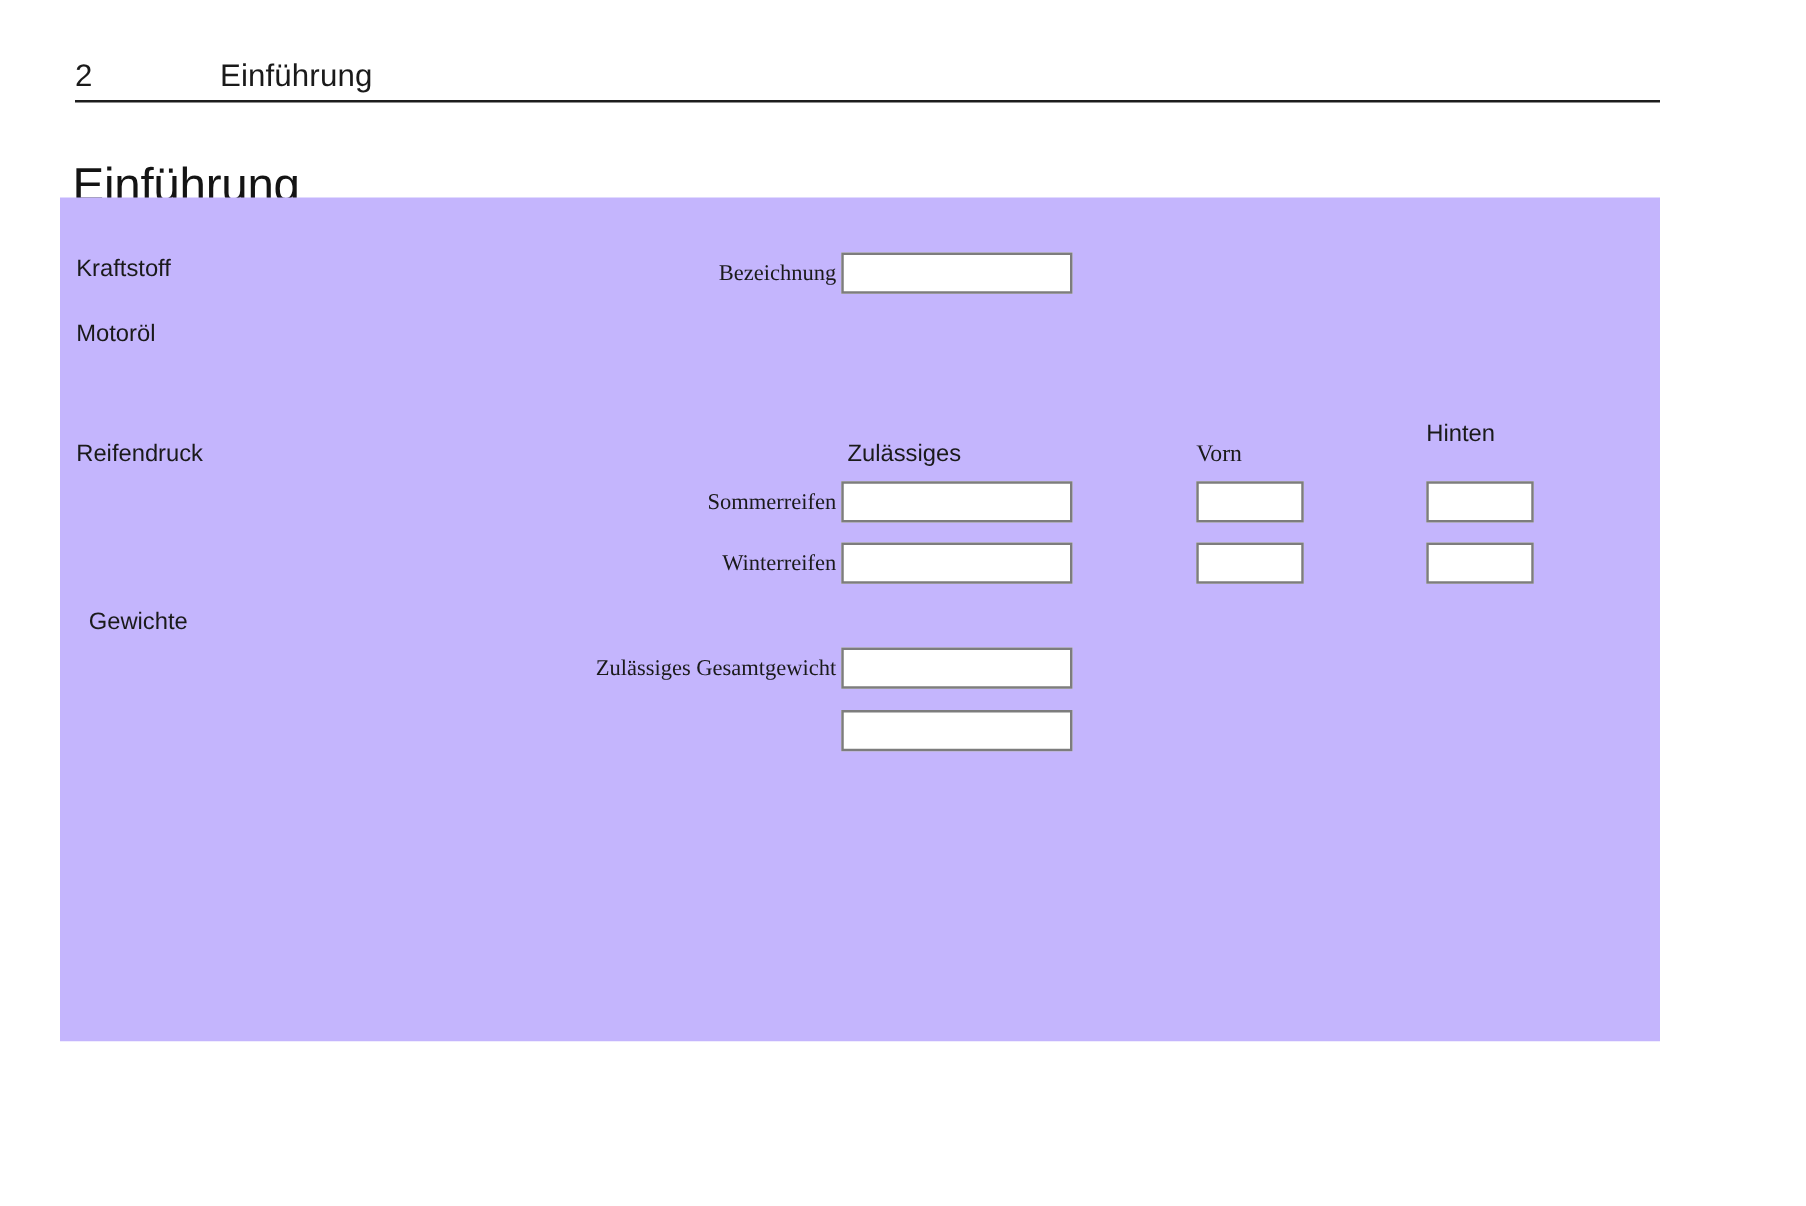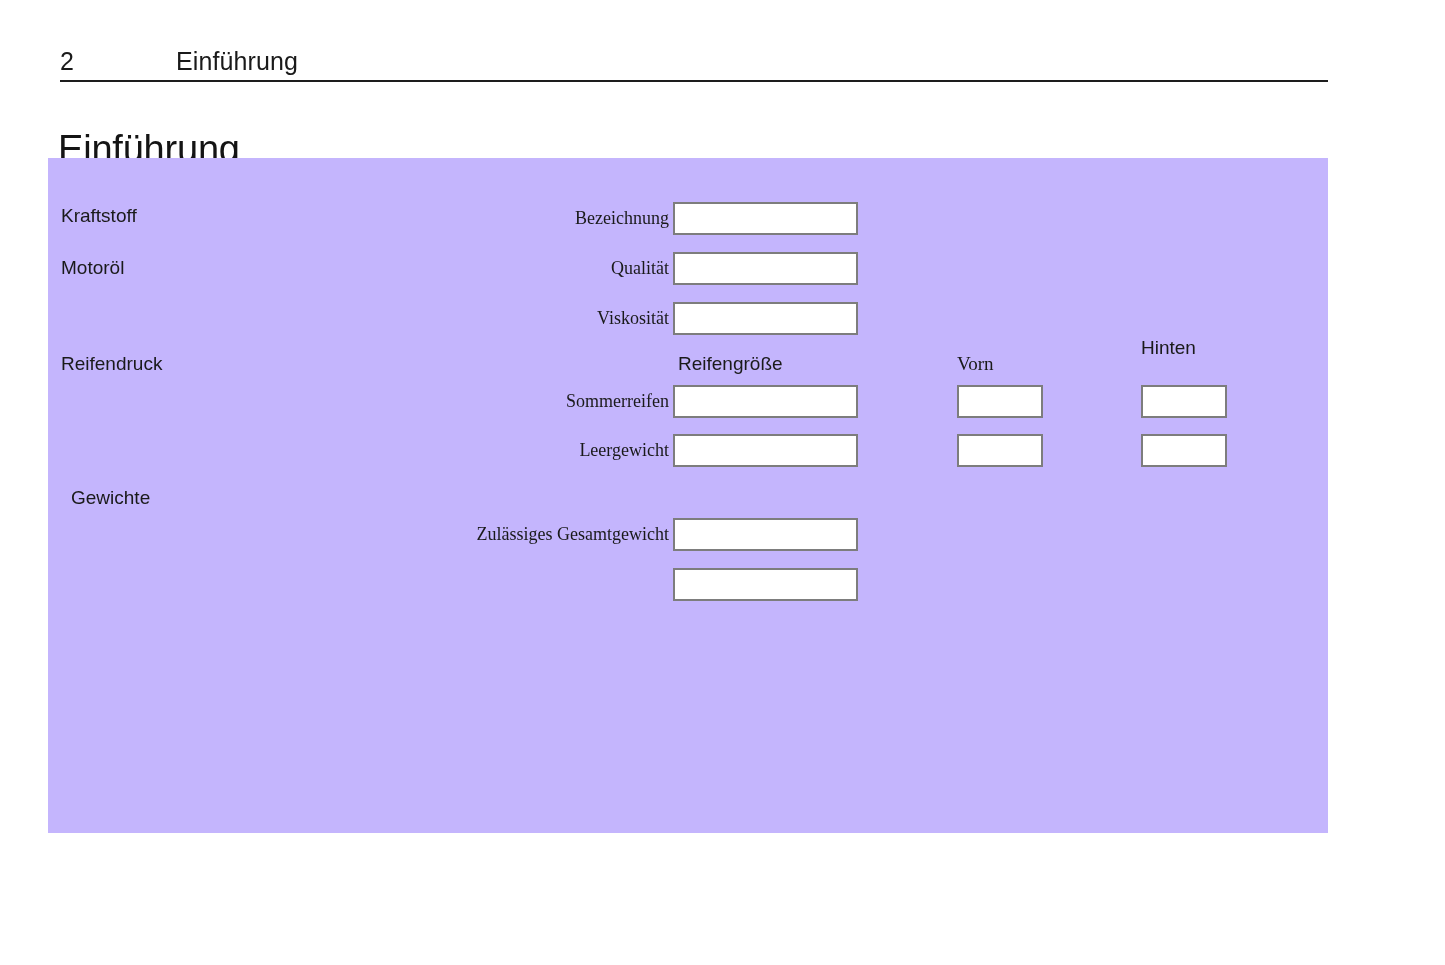--- a/index.html
+++ b/index.html
@@ -151,52 +151,40 @@
 
   <div class="section-label" style="left:13px; top:328px;margin-left:10px;">Gewichte</div>
 
   <div class="form-row" style="top:44px;">
     <div class="label-slot">
       <span class="row-label">Bezeichnung</span>
     </div>
     <input class="field-box wide" type="text" placeholder="" style="">
   </div>
 
-  <div class="form-row" style="top:94px;">
-    <div class="label-slot">
-      <span class="row-label">Qualität</span>
-    </div>
-    <input class="field-box wide" type="text" placeholder="" style="">
-  </div>
-
-  <div class="form-row" style="top:144px;">
-    <div class="label-slot">
-      <span class="row-label">Viskosität</span>
-    </div>
-    <input class="field-box wide" type="text" placeholder="" style="">
-  </div>
-
-  <div class="col-header" style="left:630px; top:194px;">Reifengröße</div>
+
+
+  <div class="col-header" style="left:630px; top:194px;">Zulässiges</div>
 
   <div class="col-header" style="left:909px; top:194px;font-family:Liberation Serif, serif;">Vorn</div>
 
   <div class="col-header" style="left:1093px; top:178px;">Hinten</div>
 
   <div class="form-row" style="top:227px;">
     <div class="label-slot">
       <span class="row-label">Sommerreifen</span>
     </div>
     <input class="field-box wide" type="text" style="">
     <input class="field-box small front" type="text" style="">
     <input class="field-box small rear" type="text" style="">
   </div>
 
   <div class="form-row" style="top:276px;">
     <div class="label-slot">
-      <span class="row-label">Leergewicht</span>
+      <span class="row-label">Winterreifen</span>
     </div>
     <input class="field-box wide" type="text" style="">
     <input class="field-box small front" type="text" style="">
     <input class="field-box small rear" type="text" style="">
   </div>
 
   <div class="form-row" style="top:360px;">
     <div class="label-slot">
       <span class="row-label">Zulässiges Gesamtgewicht</span>
     </div>

